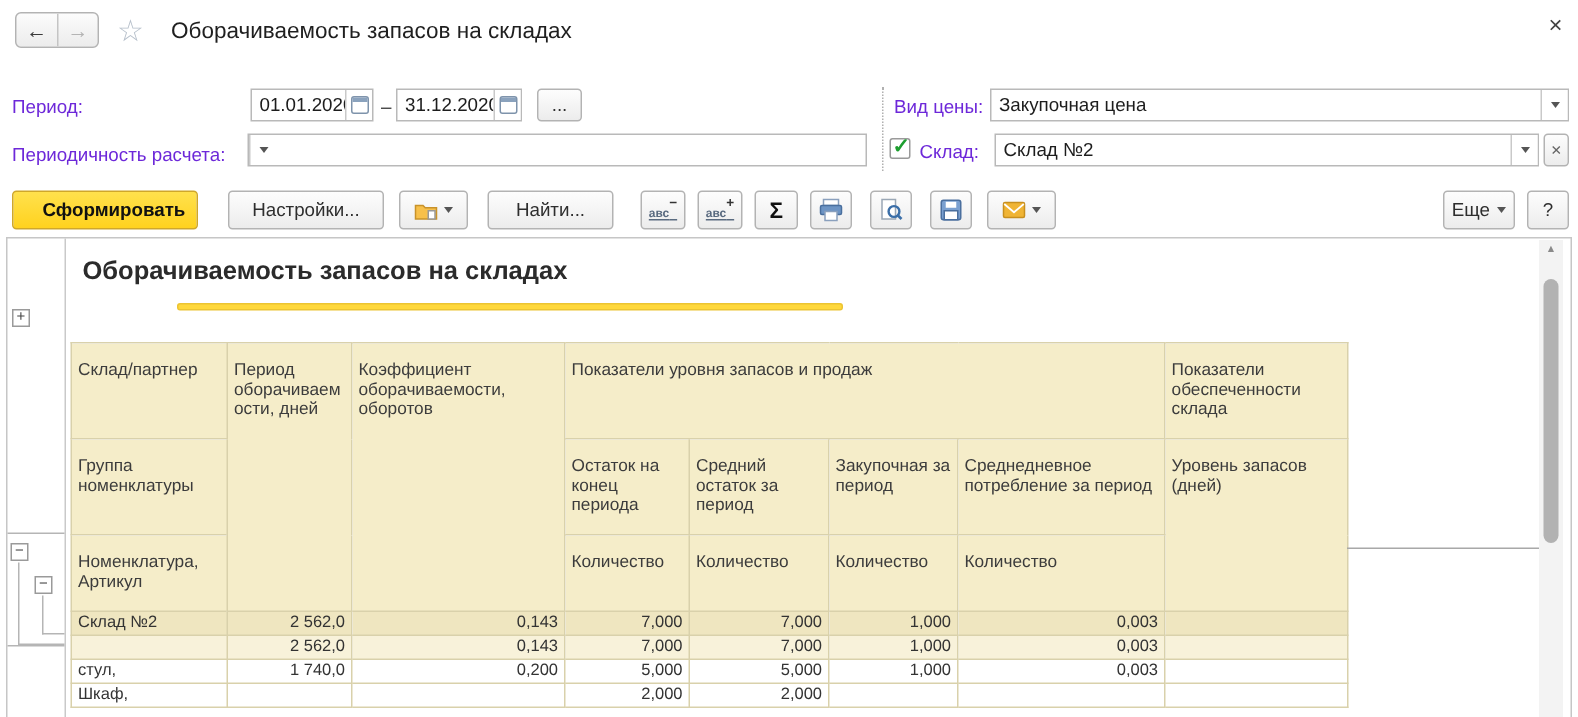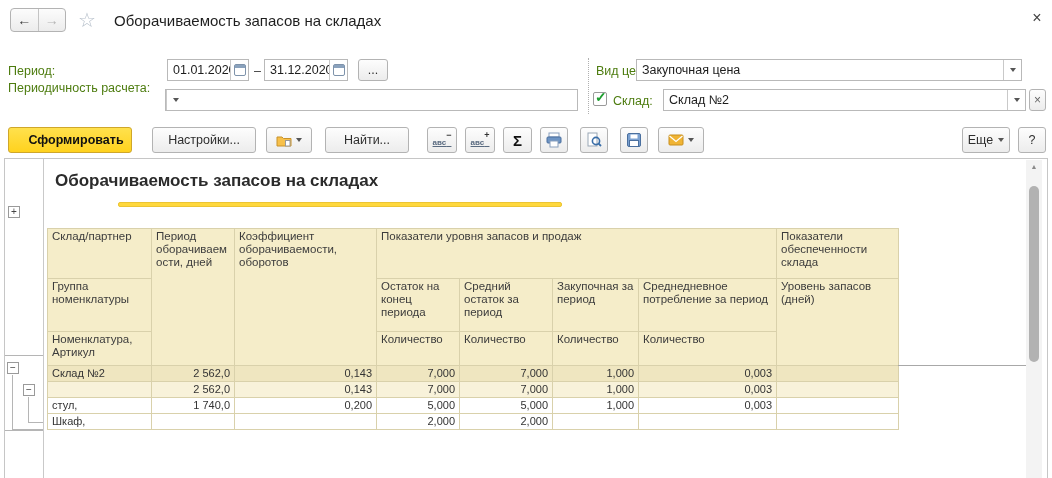--- a/index.html
+++ b/index.html
@@ -9,21 +9,21 @@
   
   .nav-group { position:absolute; left:10px; top:8px; width:56px; height:24px; border:1px solid #b3b3b3; border-radius:4px; background:linear-gradient(#fcfcfc,#ececec); display:flex; overflow:hidden; }
   .nav-half { flex:1; display:flex; align-items:center; justify-content:center; font-size:14px; cursor:pointer; }
   .nav-back { color:#3a3a3a; border-right:1px solid #c4c4c4; }
   .nav-fwd  { color:#b4b4b4; }
   .star { position:absolute; left:78px; top:8px; font-size:20px; color:#b7c0cb; }
   .page-title { position:absolute; left:114px; top:12px; font-size:15px; color:#1f1f1f; }
   .win-close { position:absolute; left:1026px; top:7px; width:22px; height:22px; text-align:center; font-size:16px; color:#444; cursor:pointer; line-height:22px; }
 
   
-  .flabel { position:absolute; font-size:12.5px; color:#4d7c0f; }
+  .flabel { position:absolute; font-size:12.5px; color:#6d28d9; }
   .field { position:absolute; height:22px; border:1px solid #b9b9b9; background:#fff; display:flex; align-items:stretch; }
   .field .val { flex:1; font-size:12.5px; color:#1d1d1d; padding:0 5px; line-height:20px; white-space:nowrap; overflow:hidden; }
   .seg { width:18px; border-left:1px solid #c9c9c9; display:flex; align-items:center; justify-content:center; background:#fff; cursor:pointer; }
   .caret { width:0; height:0; border-left:3.5px solid transparent; border-right:3.5px solid transparent; border-top:4px solid #555; }
   .cal { width:12px; height:12px; border:1px solid #7e93ab; border-radius:2px; background:#fff; position:relative; }
   .cal::before { content:""; position:absolute; top:0; left:0; right:0; height:3px; background:#8aa2bd; }
   .dash { position:absolute; font-size:12.5px; color:#333; }
   .btn { border:1px solid #b3b3b3; border-radius:3px; background:linear-gradient(#fdfdfd,#ececec); font-size:12.5px; color:#2e2e2e; display:flex; align-items:center; justify-content:center; cursor:pointer; }
   .dotted-sep { position:absolute; left:588px; top:58px; height:56px; width:0; border-left:1px dotted #b0b0b0; }
   .checkbox { position:absolute; left:593px; top:92px; width:14px; height:14px; border:1px solid #9a9a9a; background:#fff; border-radius:2px; }
@@ -50,21 +50,21 @@
   
   .panel { position:absolute; left:4px; top:158px; width:1044px; height:320px; background:#fff; border:1px solid #c6c6c6; border-bottom:none; }
   .mline { position:absolute; background:#c9c9c9; }
   .margin-v { left:38px; top:0; width:1px; height:320px; }
   .gline { position:absolute; background:#b5b5b5; }
   .gbox { position:absolute; width:12px; height:12px; border:1px solid #9a9a9a; background:#fff; font-size:10px; line-height:10px; text-align:center; color:#444; cursor:pointer; }
   .rtitle { position:absolute; left:50px; top:12px; font-size:17px; font-weight:bold; color:#2b2b2b; }
   .ybar { position:absolute; left:113px; top:43px; width:444px; height:5px; background:#ffd83c; border:1px solid #ecc433; border-radius:2px; }
 
   table.rep { position:absolute; left:42px; top:69px; width:851px; border-collapse:collapse; table-layout:fixed; }
-  table.rep td { border:1px solid #d9d1ab; font-size:11.5px; color:#3c3c3c; vertical-align:top; padding:1px 4px; line-height:13px; overflow:hidden; word-break:break-word; }
+  table.rep td { border:1px solid #d9d1ab; font-size:11.5px; color:#3c3c3c; vertical-align:top; padding:12px 4px; line-height:13px; overflow:hidden; word-break:break-word; }
   tr.h1 td { height:50px; } tr.h2 td { height:53px; } tr.h3 td { height:34px; }
   table.rep td.hd { background:#f5edc9; }
   tr.dr td { height:16px; font-size:11px; line-height:13px; padding:1px 4px; color:#333; white-space:nowrap; }
   tr.dr.first td { border-top:1px solid #a0a0a0; }
   tr.lvl1 td { background:#efe6c0; }
   tr.lvl2 td { background:#f8f2da; }
   td.num { text-align:right; }
   td.ind { padding-left:22px; }
   .ext-line { position:absolute; left:893px; top:206px; width:128px; height:1px; background:#a8a8a8; }
 
@@ -101,31 +101,31 @@
   <div class="field" style="left:264px; top:59px; width:84px;">
     <div class="val">31.12.2020</div>
     <div class="seg">
         <span class="cal"></span>
       </div>
   </div>
   <div class="btn" style="position:absolute; left:358px; top:59px; width:30px; height:22px;">
       <span>...</span>
     </div>
 
-  <div class="flabel" style="left:8px; top:81px;text-align:center;">Периодичность расчета:</div>
+  <div class="flabel" style="left:8px; top:96px;text-align:center;">Периодичность расчета:</div>
   <div class="field" style="left:165px; top:89px; width:413px;">
     <div class="seg">
         <span class="caret"></span>
       </div>
   </div>
 
   <div class="dotted-sep"></div>
 
   <div class="flabel" style="left:596px; top:64px;">Вид цены:</div>
-  <div class="field" style="left:636px; top:59px; width:386px;">
+  <div class="field" style="left:660px; top:59px; width:386px;">
     <div class="val">Закупочная цена</div>
     <div class="seg">
         <span class="caret"></span>
       </div>
   </div>
 
   <div class="checkbox">
     <span class="tick">✓</span>
   </div>
   <div class="flabel" style="left:613px; top:94px;">Склад:</div>

